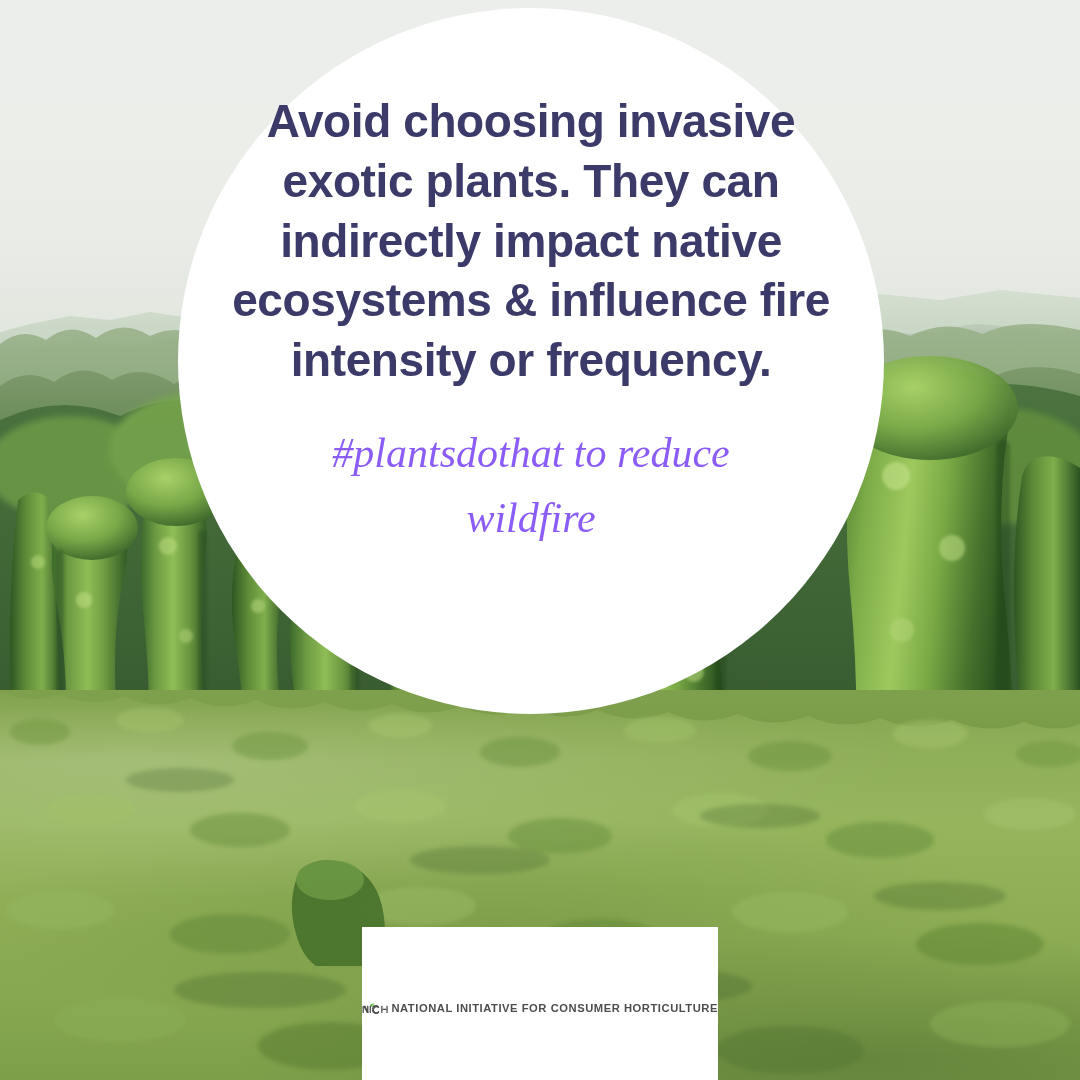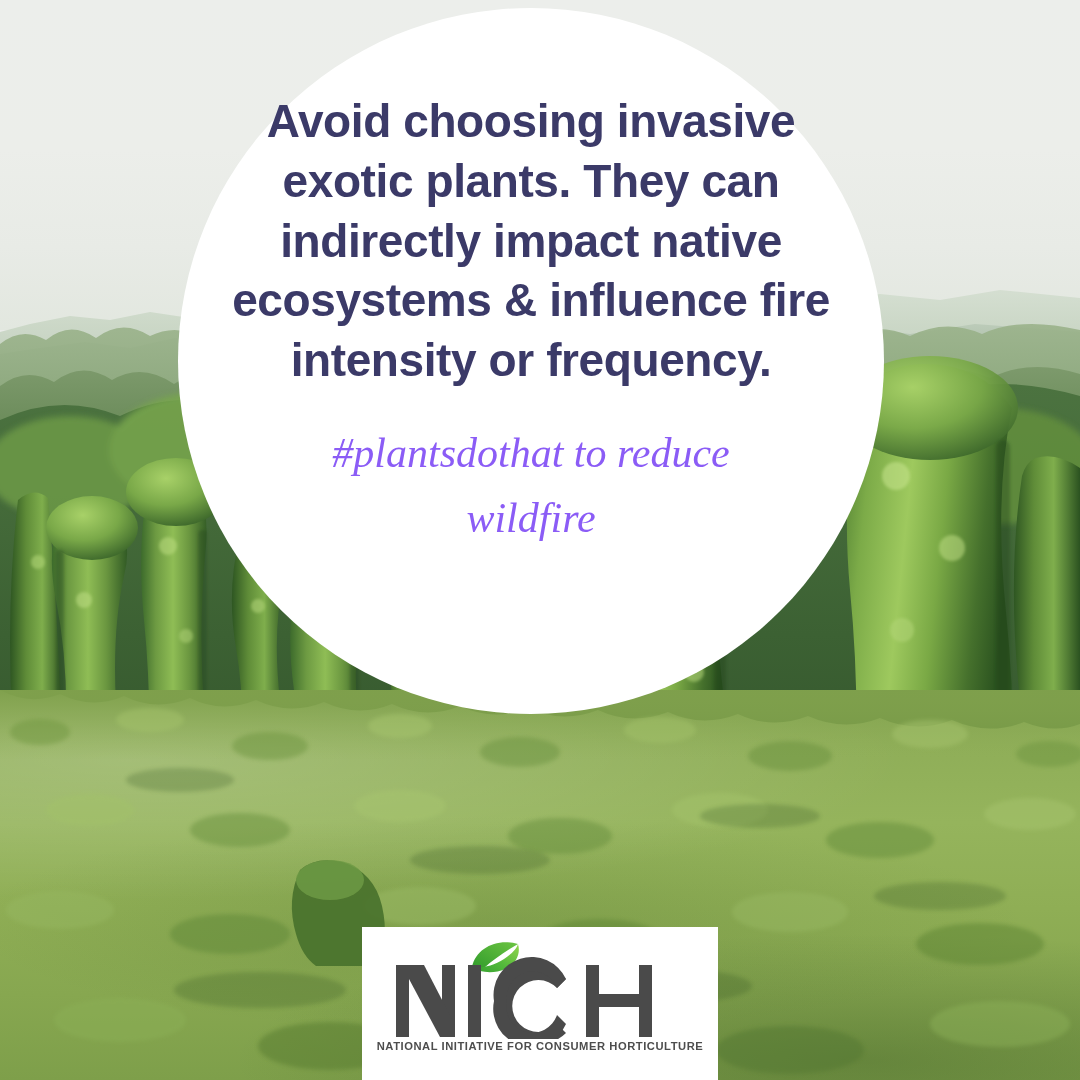--- a/index.html
+++ b/index.html
@@ -89,21 +89,21 @@
     margin-top:30px;
     width:480px;
   }
 
   
   .logo-box {
     position:absolute;
     left:362px; top:927px;
     width:356px; height:153px;
     background:#ffffff;
-    display:flex; flex-direction:column;
+    display:flex; 
     align-items:center; justify-content:flex-start;
     padding-top:8px;
   }
   .logo-mark { width:300px; height:104px; display:block; }
   .logo-sub {
     font-family:"Liberation Sans", sans-serif;
     font-weight:bold;
     font-size:11.2px;
     letter-spacing:0.55px;
     color:#4d4d4d;

